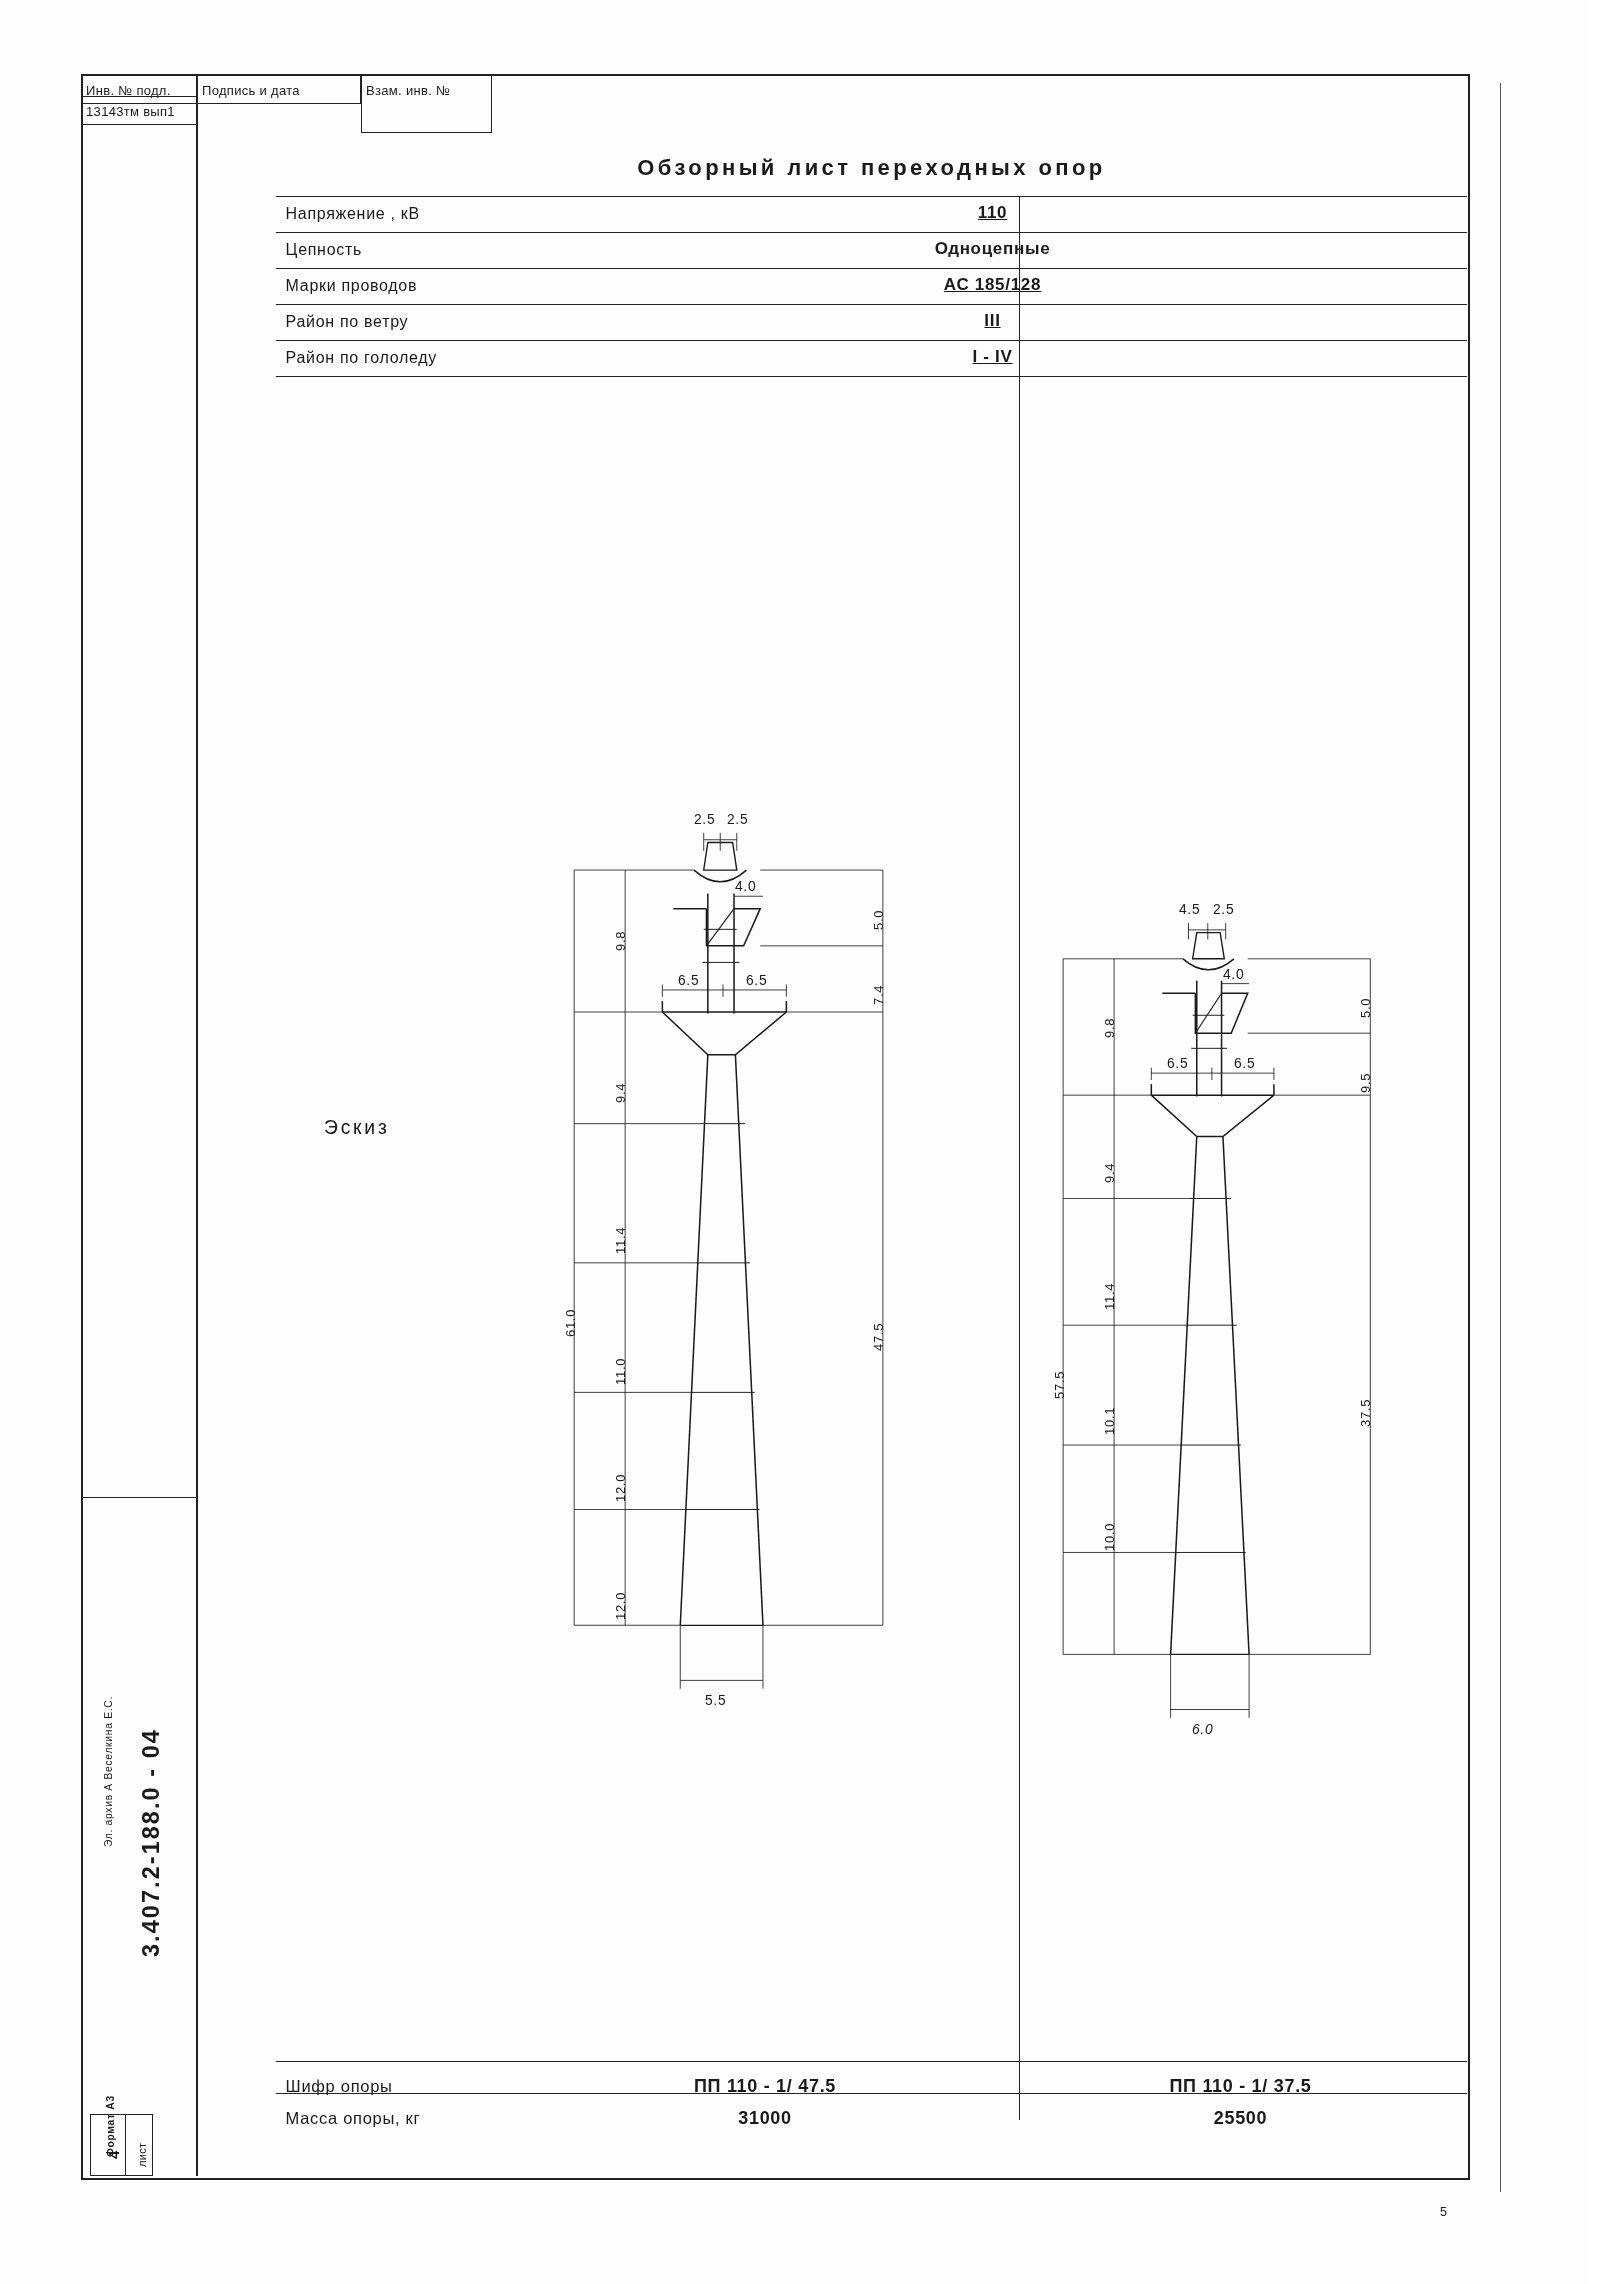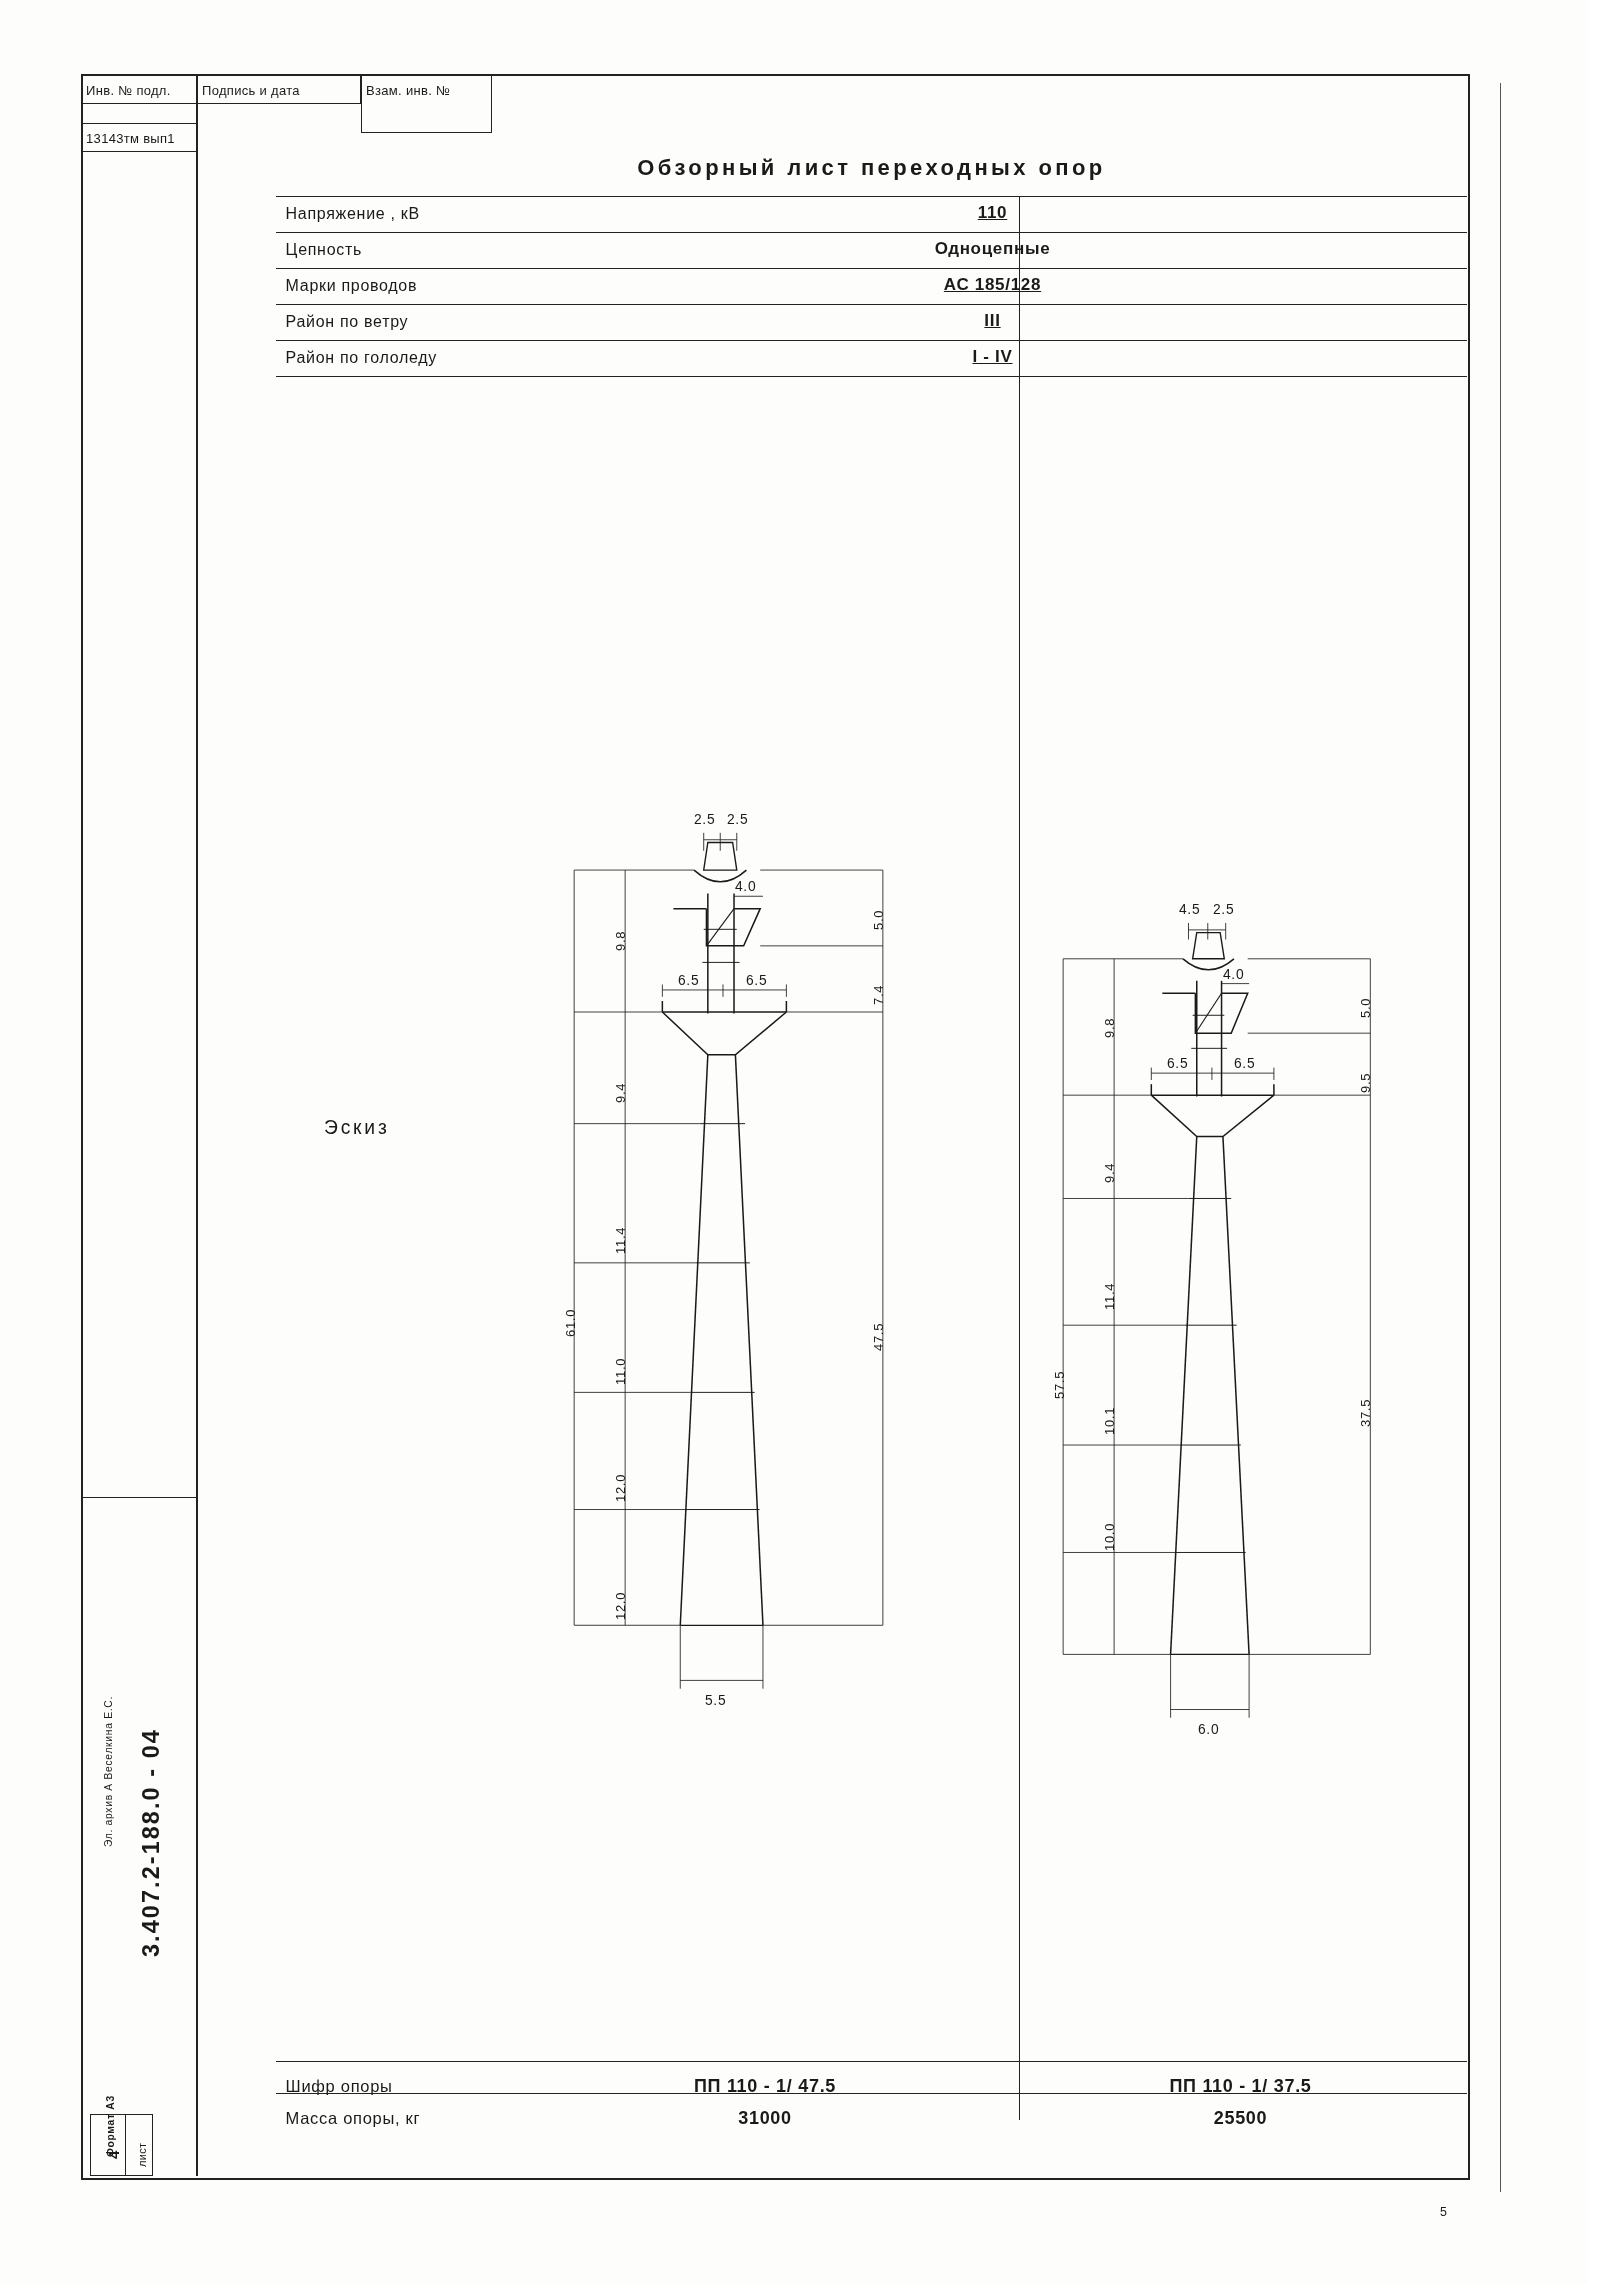--- a/index.html
+++ b/index.html
@@ -56,21 +56,21 @@
   #eskiz{left:324px;top:1123px;font-size:19.3px;letter-spacing:2.8px;}
 </style>
 </head>
 <body>
 
 <div class="sheet">
 
   <div class="hdrbox" style="left:81px;top:74px;width:116px;height:30px;">
     <span class="txt" style="left:4.1px;top:7.6px;font-size:13px;">Инв. № подл.</span>
   </div>
-  <div class="hdrbox" style="left:81px;top:123px;width:116px;height:29px;text-align:right;">
+  <div class="hdrbox" style="left:81px;top:96px;width:116px;height:29px;text-align:right;">
     <span class="txt" style="left:4.1px;top:6.9px;font-size:13px;">13143тм вып1</span>
   </div>
   <div class="hdrbox" style="left:197px;top:74px;width:164px;height:30px;">
     <span class="txt" style="left:4.1px;top:7.6px;font-size:13px;">Подпись и дата</span>
   </div>
   <div class="hdrbox" style="left:361px;top:74px;width:131px;height:59px;">
     <span class="txt" style="left:4.1px;top:7.6px;font-size:13px;">Взам. инв. №</span>
   </div>
 
   <div class="abs" id="frame-outer"></div>
@@ -233,21 +233,21 @@
           <path d="M150 218 L150 236 M238 218 L238 236 M328 218 L328 236"></path>
           <path d="M252 96 L292 96"></path>
         </g>
       </svg>
 
       <div class="dim" style="left:131px;top:-15px;">4.5</div>
       <div class="dim" style="left:165px;top:-15px;">2.5</div>
       <div class="dim" style="left:175px;top:50px;">4.0</div>
       <div class="dim" style="left:119px;top:139px;">6.5</div>
       <div class="dim" style="left:186px;top:139px;">6.5</div>
-      <div class="dim" style="left:150px;top:805px;">6.0</div>
+      <div class="dim" style="left:144px;top:805px;font-style:italic;">6.0</div>
 
       <div class="dimv" style="left:54px;top:121px;">9.8</div>
       <div class="dimv" style="left:54px;top:266px;">9.4</div>
       <div class="dimv" style="left:54px;top:393px;">11.4</div>
       <div class="dimv" style="left:54px;top:518px;">10.1</div>
       <div class="dimv" style="left:54px;top:634px;">10.0</div>
       <div class="dimv" style="left:4.1px;top:482px;">57.5</div>
 
       <div class="dimv" style="left:310px;top:101px;">5.0</div>
       <div class="dimv" style="left:310px;top:176px;">9.5</div>

